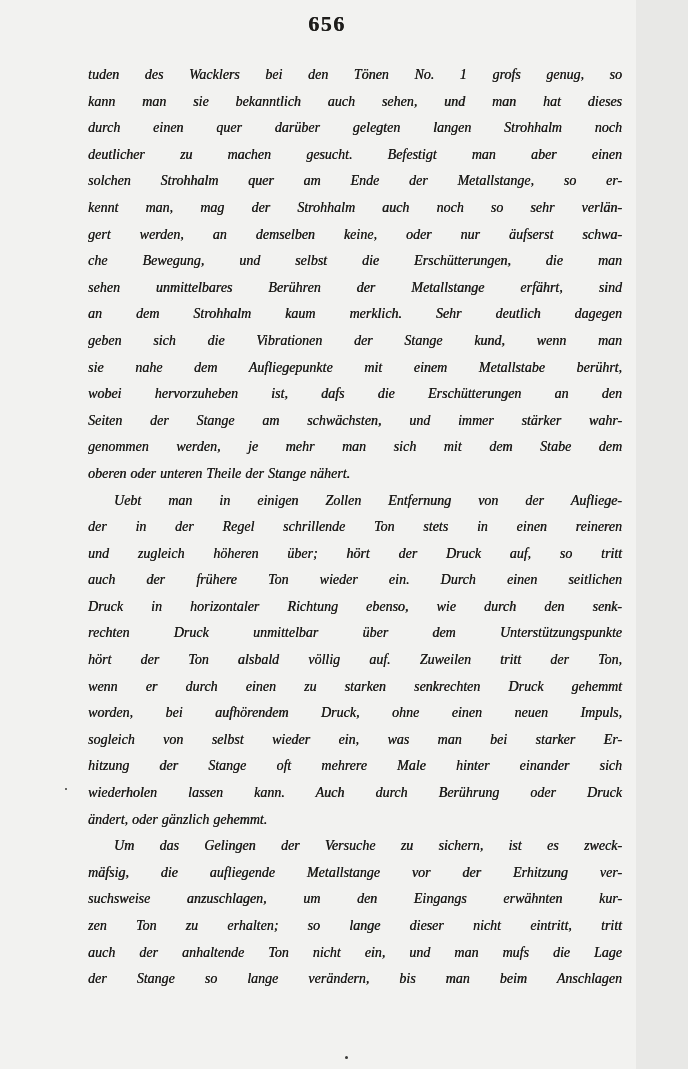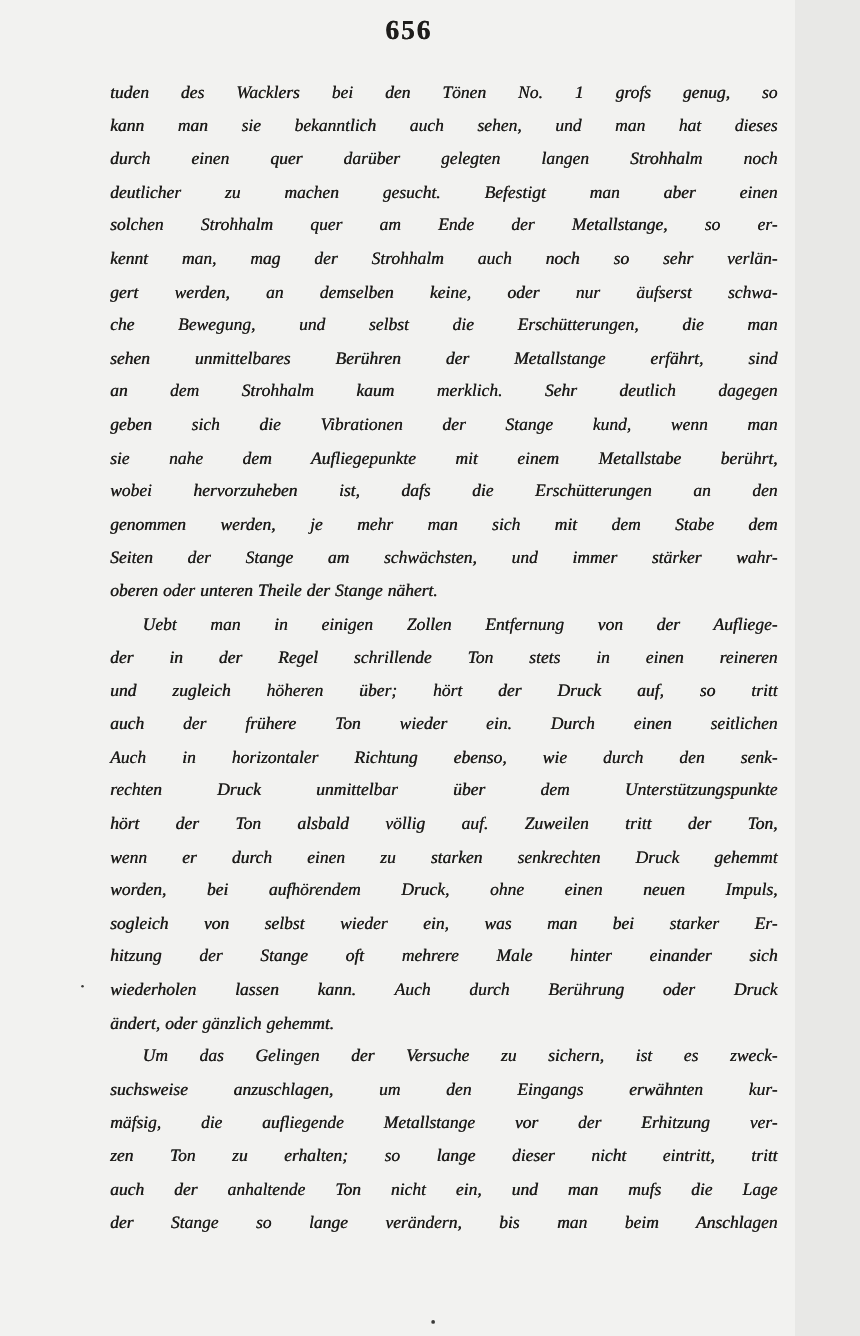--- a/index.html
+++ b/index.html
@@ -70,39 +70,39 @@
       <div class="line">deutlicher zu machen gesucht. Befestigt man aber einen</div>
       <div class="line">solchen Strohhalm quer am Ende der Metallstange, so er-</div>
       <div class="line">kennt man, mag der Strohhalm auch noch so sehr verlän-</div>
       <div class="line">gert werden, an demselben keine, oder nur äufserst schwa-</div>
       <div class="line">che Bewegung, und selbst die Erschütterungen, die man</div>
       <div class="line">sehen unmittelbares Berühren der Metallstange erfährt, sind</div>
       <div class="line">an dem Strohhalm kaum merklich. Sehr deutlich dagegen</div>
       <div class="line">geben sich die Vibrationen der Stange kund, wenn man</div>
       <div class="line">sie nahe dem Aufliegepunkte mit einem Metallstabe berührt,</div>
       <div class="line">wobei hervorzuheben ist, dafs die Erschütterungen an den</div>
+      <div class="line">Seiten der Stange am schwächsten, und immer stärker wahr-</div>
       <div class="line">genommen werden, je mehr man sich mit dem Stabe dem</div>
-      <div class="line">Seiten der Stange am schwächsten, und immer stärker wahr-</div>
       <div class="line short">oberen oder unteren Theile der Stange nähert.</div>
       <div class="line indent">Uebt man in einigen Zollen Entfernung von der Aufliege-</div>
       <div class="line">der in der Regel schrillende Ton stets in einen reineren</div>
       <div class="line">und zugleich höheren über; hört der Druck auf, so tritt</div>
       <div class="line">auch der frühere Ton wieder ein. Durch einen seitlichen</div>
-      <div class="line">Auch in horizontaler Richtung ebenso, wie durch den senk-</div>
+      <div class="line">Druck in horizontaler Richtung ebenso, wie durch den senk-</div>
       <div class="line">rechten Druck unmittelbar über dem Unterstützungspunkte</div>
       <div class="line">hört der Ton alsbald völlig auf. Zuweilen tritt der Ton,</div>
       <div class="line">wenn er durch einen zu starken senkrechten Druck gehemmt</div>
       <div class="line">worden, bei aufhörendem Druck, ohne einen neuen Impuls,</div>
       <div class="line">sogleich von selbst wieder ein, was man bei starker Er-</div>
       <div class="line">hitzung der Stange oft mehrere Male hinter einander sich</div>
       <div class="line">wiederholen lassen kann. Auch durch Berührung oder Druck</div>
       <div class="line short">ändert, oder gänzlich gehemmt.</div>
       <div class="line indent">Um das Gelingen der Versuche zu sichern, ist es zweck-</div>
+      <div class="line">mäfsig, die aufliegende Metallstange vor der Erhitzung ver-</div>
       <div class="line">suchsweise anzuschlagen, um den Eingangs erwähnten kur-</div>
-      <div class="line">mäfsig, die aufliegende Metallstange vor der Erhitzung ver-</div>
       <div class="line">zen Ton zu erhalten; so lange dieser nicht eintritt, tritt</div>
       <div class="line">auch der anhaltende Ton nicht ein, und man mufs die Lage</div>
       <div class="line">der Stange so lange verändern, bis man beim Anschlagen</div>
     </div>
 
   <div class="speck speck-1"></div>
   <div class="speck speck-2"></div>
 </div>
 
 </body></html>

